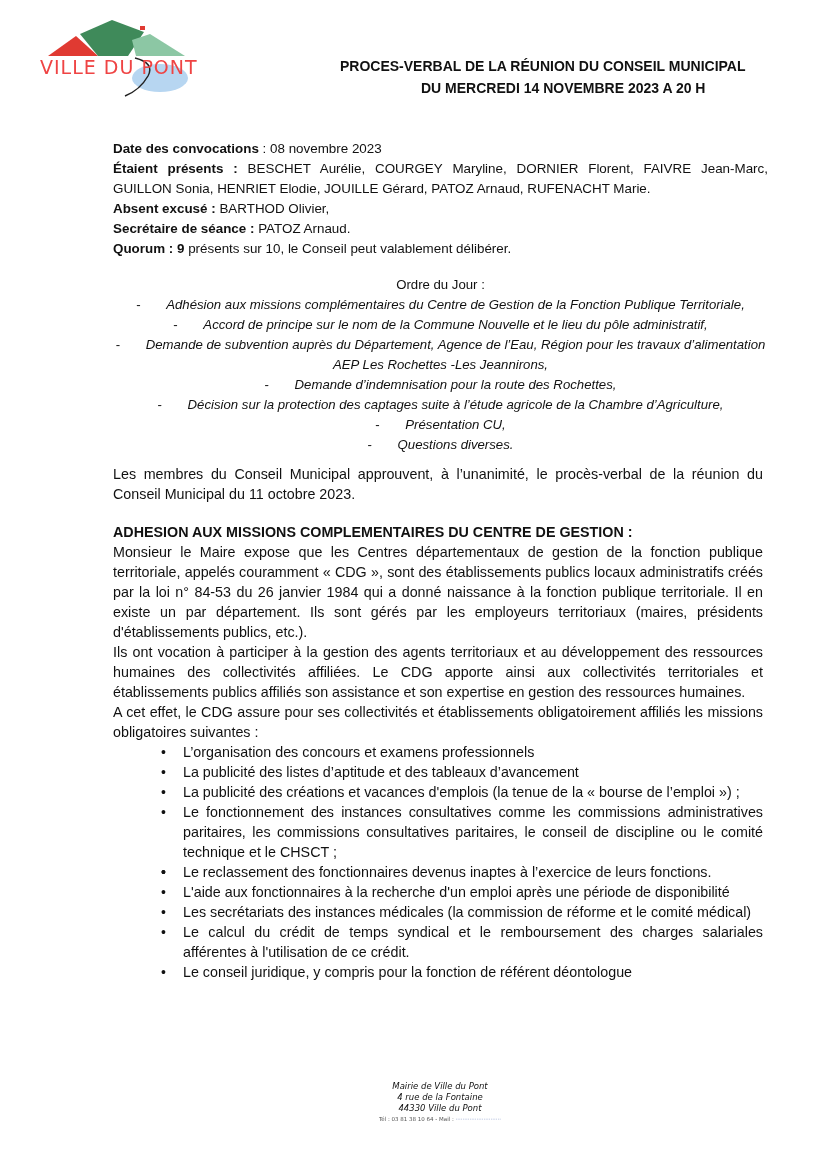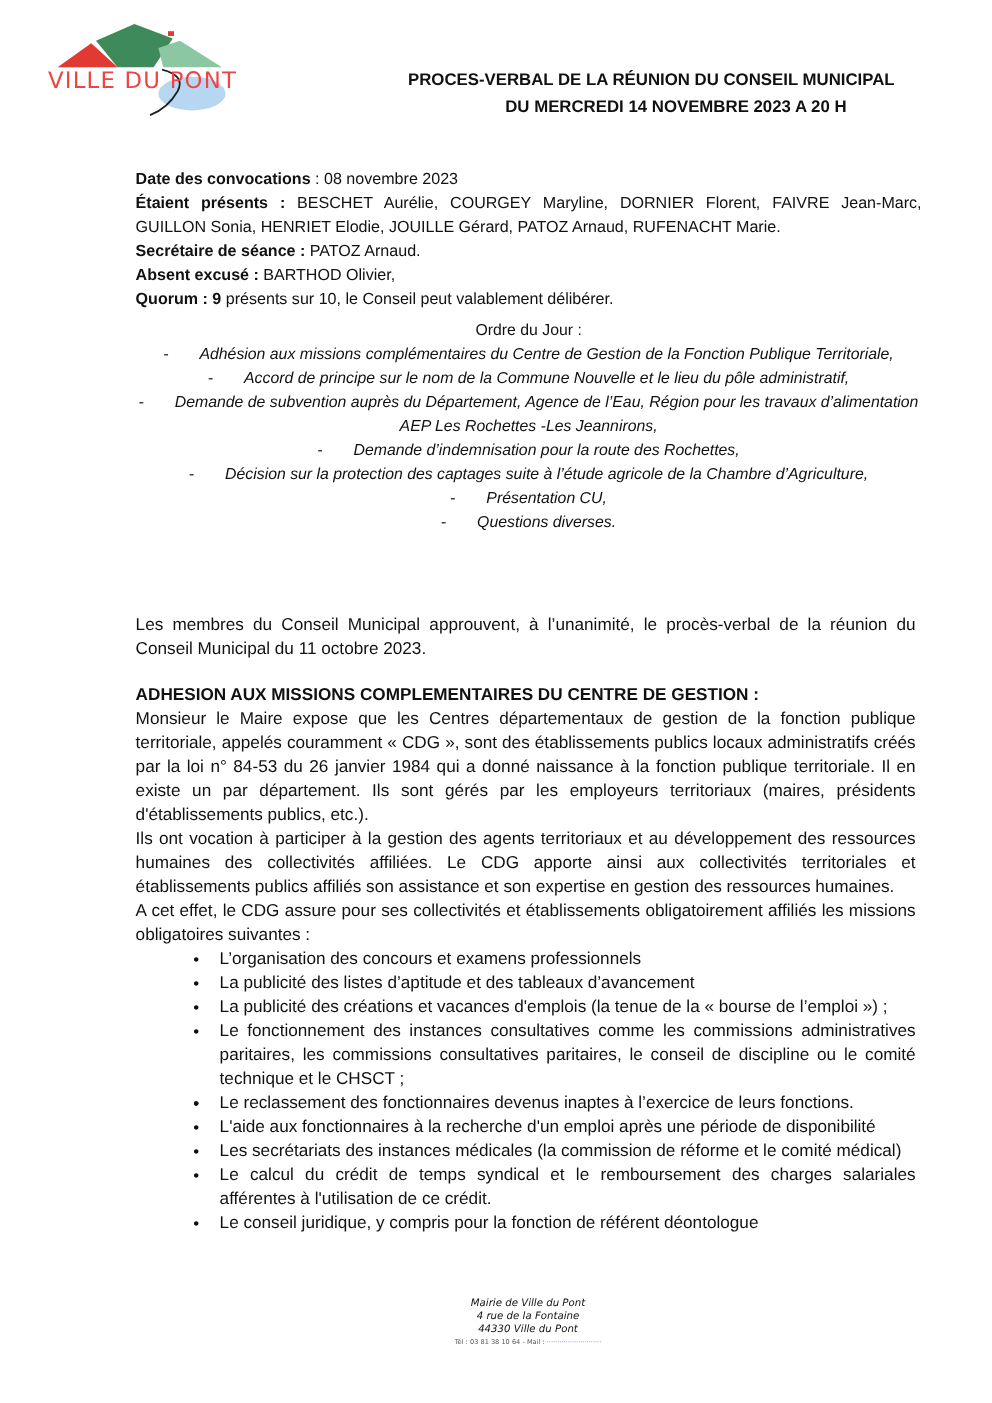--- a/index.html
+++ b/index.html
@@ -17,25 +17,25 @@
     font-weight: bold; font-size: 14px; color: #111;
   }
   .title.l1 { top: 58px; right: auto; left: 324px; text-align: left; padding-left: 16px; }
   .title.l2 { top: 80px; left: 421px; text-align: left; }
 
   .meta { position: absolute; left: 113px; top: 139px; width: 655px; font-size: 13.4px; line-height: 20px; }
   .meta p { margin: 0; }
   .meta b { font-weight: bold; }
 
   .agenda { position: absolute; left: 113px; top: 265px; width: 655px; font-size: 13.2px; line-height: 20px; text-align: center; }
-  .agenda .head { font-style: normal; }
+  .agenda .head { font-style: normal; margin-top: 10px; }
   .agenda .item { font-style: italic; }
   .agenda .dash { display: inline-block; width: 30px; text-align: left; font-style: normal; }
 
-  .body { position: absolute; left: 113px; top: 464px; width: 650px; font-size: 14.3px; line-height: 20px; text-align: justify; margin-top: 47px; }
+  .body { position: absolute; left: 113px; top: 464px; width: 650px; font-size: 14.3px; line-height: 20px; text-align: justify; }
   .body p { margin: 0; }
   .body .approval { margin-bottom: 18px; }
   .section-title { font-weight: bold; }
   .body ul { margin: 0; padding: 0 0 0 48px; list-style: none; }
   .body li { position: relative; padding-left: 22px; }
   .body li .bullet { position: absolute; left: 0; top: 0; font-size: 14px; }
 
   .footer { position: absolute; left: 340px; top: 1081px; width: 200px; text-align: center;
     font-style: italic; font-size: 8.5px; line-height: 11px; color: #111; font-family: "DejaVu Sans", sans-serif; }
   .footer .contact { font-style: normal; font-size: 5.5px; color: #555; }
@@ -55,22 +55,22 @@
   </svg>
   <span class="logo-text" style="left:0;top:38px;">VILLE DU PONT</span>
 </div>
 
 <div class="title l1">PROCES-VERBAL DE LA RÉUNION DU CONSEIL MUNICIPAL</div>
 <div class="title l2">DU MERCREDI 14 NOVEMBRE 2023 A 20 H</div>
 
 <div class="meta">
   <p><b>Date des convocations</b><span> : 08 novembre 2023</span></p>
   <p style="text-align:justify;"><b>Étaient présents :</b><span> BESCHET Aurélie, COURGEY Maryline, DORNIER Florent, FAIVRE Jean-Marc, GUILLON Sonia, HENRIET Elodie, JOUILLE Gérard, PATOZ Arnaud, RUFENACHT Marie.</span></p>
+  <p><b>Absent excusé :</b><span> BARTHOD Olivier,</span></p>
   <p><b>Secrétaire de séance :</b><span> PATOZ Arnaud.</span></p>
-  <p><b>Absent excusé :</b><span> BARTHOD Olivier,</span></p>
   <p><b>Quorum : 9</b><span> présents sur 10, le Conseil peut valablement délibérer.</span></p>
 </div>
 
 <div class="agenda">
   <div class="head">Ordre du Jour :</div>
   <div class="item"><span class="dash">-</span><span>Adhésion aux missions complémentaires du Centre de Gestion de la Fonction Publique Territoriale,</span></div>
   <div class="item"><span class="dash">-</span><span>Accord de principe sur le nom de la Commune Nouvelle et le lieu du pôle administratif,</span></div>
   <div class="item"><span class="dash">-</span><span>Demande de subvention auprès du Département, Agence de l’Eau, Région pour les travaux d’alimentation AEP Les Rochettes -Les Jeannirons,</span></div>
   <div class="item"><span class="dash">-</span><span>Demande d’indemnisation pour la route des Rochettes,</span></div>
   <div class="item"><span class="dash">-</span><span>Décision sur la protection des captages suite à l’étude agricole de la Chambre d’Agriculture,</span></div>

